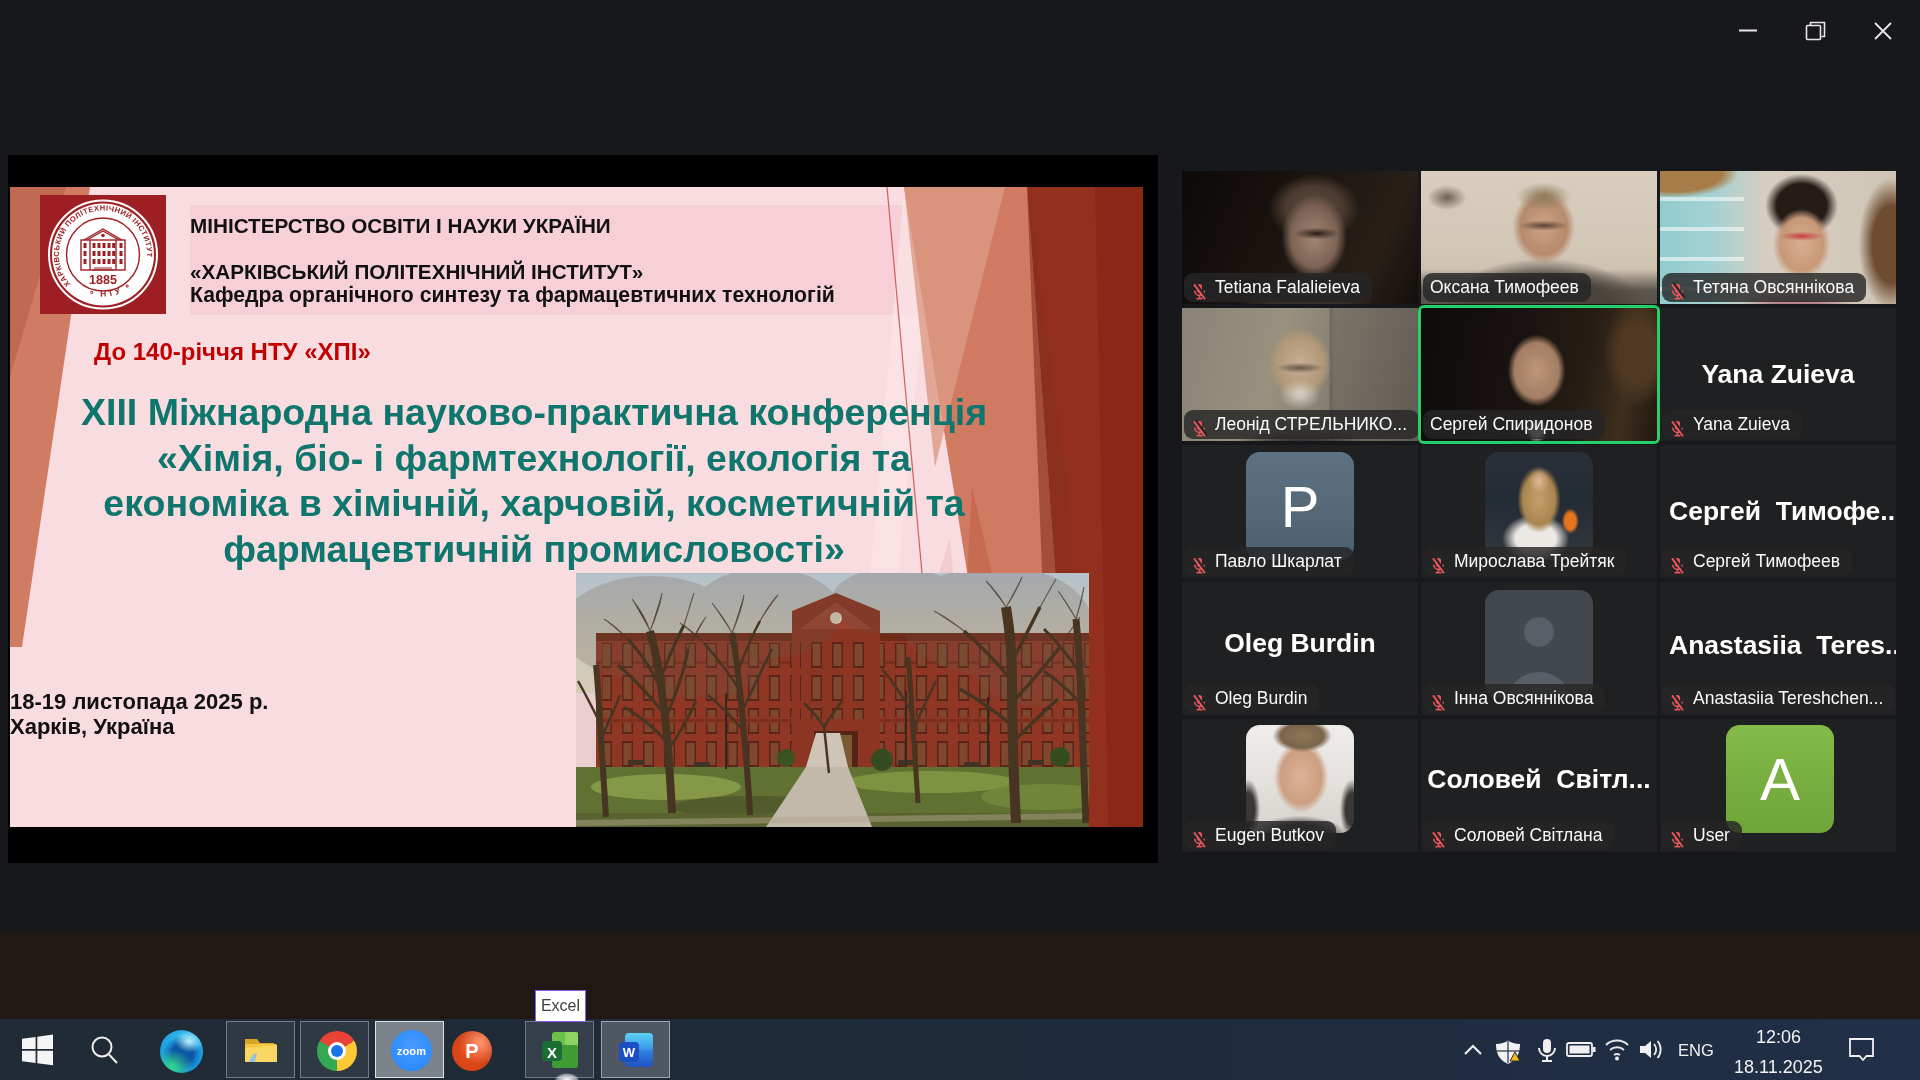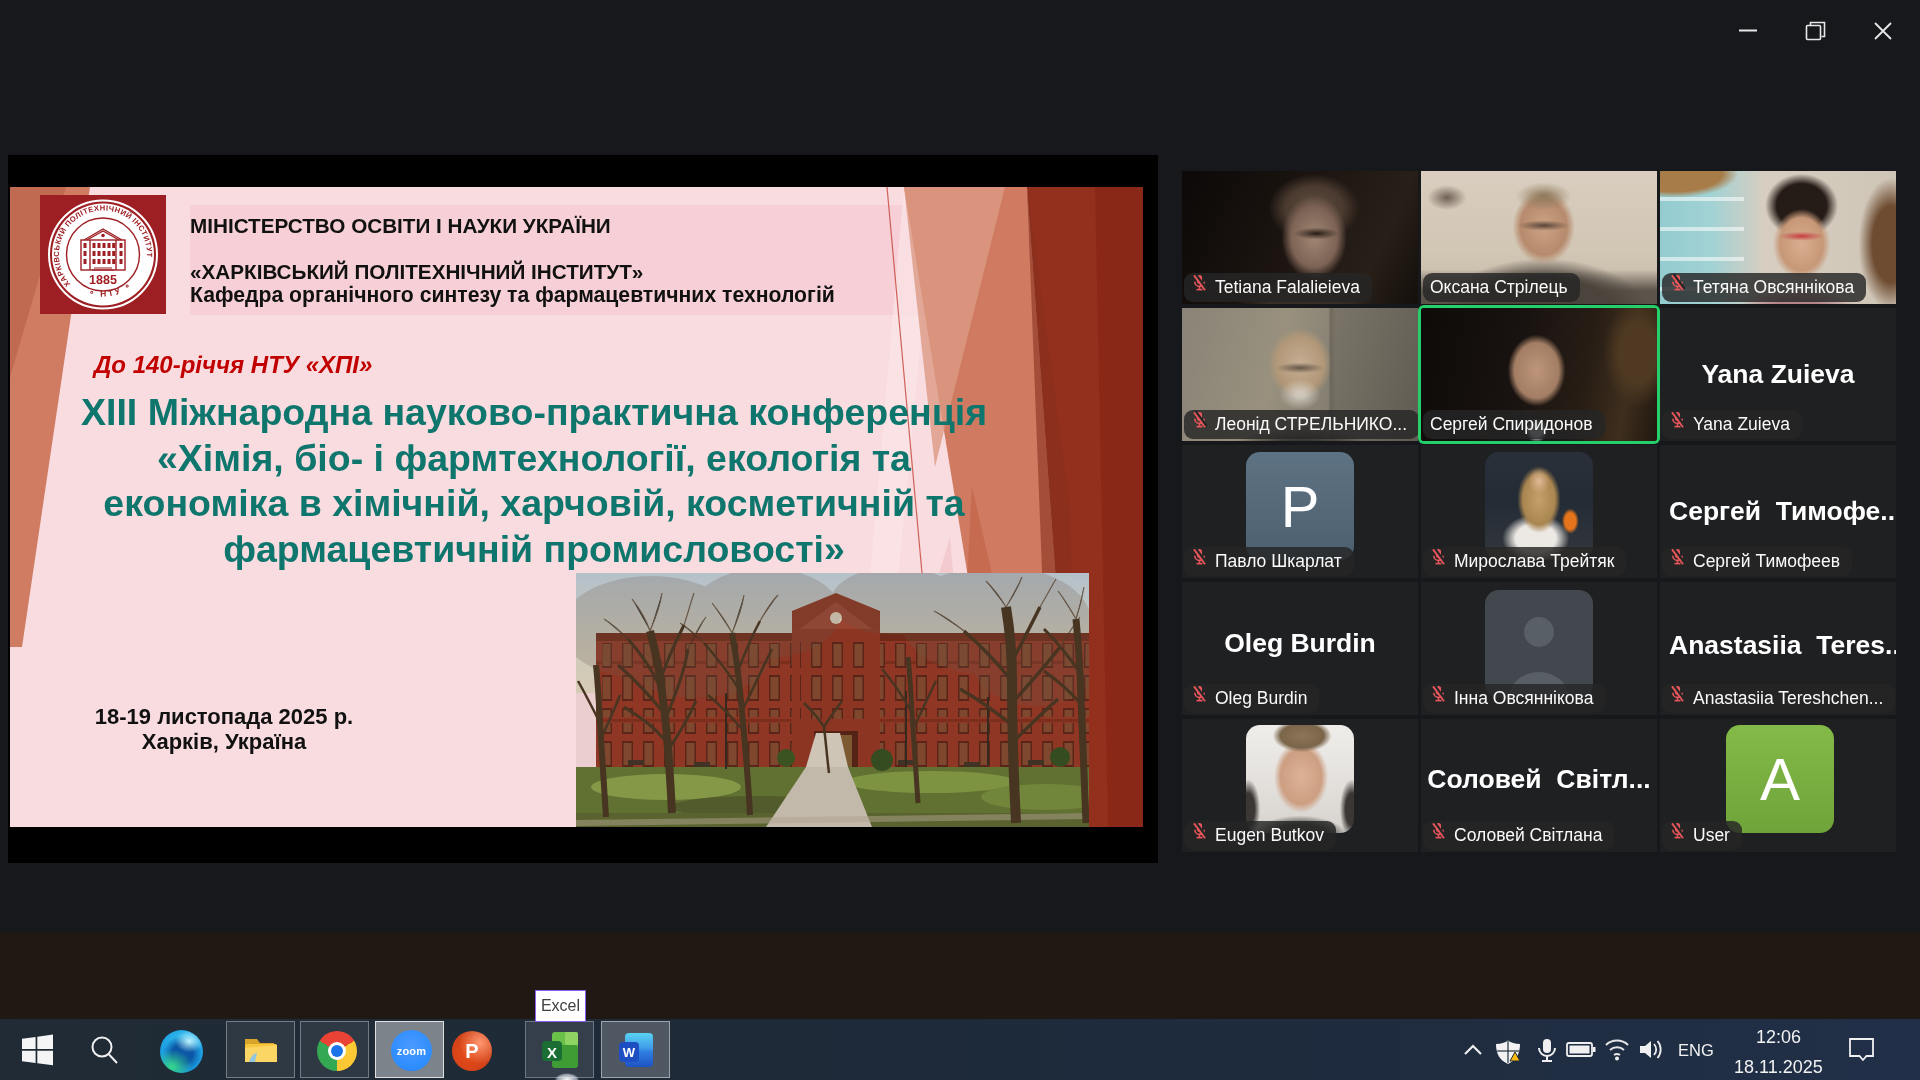--- a/index.html
+++ b/index.html
@@ -34,38 +34,38 @@
   .redline{position:absolute;left:0;top:0;width:1133px;height:640px;z-index:3;}
 
   
   #logo{position:absolute;left:30px;top:8px;width:126px;height:119px;background:#9e1f23;z-index:4;}
 
   
   #minbox{position:absolute;left:180px;top:18px;width:830px;height:110px;background:#f6d0d6;}
   .minline{position:absolute;width:830px;text-align:left;color:#111;font-weight:bold;white-space:nowrap;z-index:4;}
 
   
-  #red140{position:absolute;left:84px;top:164px;z-index:4;width:600px;color:#c10000;
-    font-size:24px;font-weight:bold;font-style:italic;white-space:nowrap;}
+  #red140{position:absolute;left:84px;top:151px;z-index:4;width:600px;color:#c10000;
+    font-size:24px;font-weight:bold;white-space:nowrap;}
 
   
   #title{position:absolute;left:-1px;top:203px;z-index:4;width:1050px;text-align:center;color:#0f766e;
     font-weight:bold;font-size:37.5px;line-height:45.7px;}
 
   
-  #date{position:absolute;left:0;top:517px;z-index:4;width:428px;text-align:center;color:#111;
+  #date{position:absolute;left:0;top:502px;z-index:4;width:428px;text-align:left;color:#111;
     font-weight:bold;font-size:22px;line-height:25px;}
 
   
   #photo{position:absolute;left:566px;top:386px;width:513px;height:254px;z-index:4;}
 
   
   .tile{position:absolute;width:236px;height:133px;background:#1f2022;overflow:hidden;}
   .label{position:absolute;left:2px;bottom:2px;height:29px;background:rgba(38,38,38,.82);
-    border-radius:9px;display:flex;align-items:flex-start;padding:0 12px 0 7px;white-space:nowrap;}
+    border-radius:9px;display:flex;align-items:flex-end;padding:0 12px 0 7px;white-space:nowrap;}
   .label span{color:#fafafa;font-size:17.5px;line-height:29px;}
   .label svg{margin-right:7px;}
   .bigname{position:absolute;left:0;top:0;width:100%;height:100%;display:flex;
     align-items:center;justify-content:center;color:#fff;font-weight:bold;font-size:26.5px;white-space:pre;}
   .avatar{position:absolute;border-radius:14px;display:flex;align-items:center;justify-content:center;}
 
   
   #taskbar{position:absolute;left:0;top:1019px;width:1920px;height:61px;
     background:linear-gradient(90deg,#202b35 0%,#1e2a38 40%,#1f2c40 75%,#213048 100%);}
   .tbtn{position:absolute;top:2px;width:69px;height:57px;border:1px solid rgba(255,255,255,.25);}
@@ -275,21 +275,21 @@
   </div>
   <div class="tile" style="left:1421px;top:171px;background:
     radial-gradient(34px 7px at 52% 41%, rgba(40,30,25,.7), rgba(40,30,25,0) 75%),
     radial-gradient(40px 20px at 52% 19%, #8f7a5c 0%, rgba(143,122,92,0) 70%),
     radial-gradient(40px 48px at 52% 42%, #cda386 0%, #b68a6c 58%, rgba(180,140,110,0) 78%),
     radial-gradient(28px 18px at 11% 20%, #6f6154 0%, rgba(110,97,84,0) 70%),
     radial-gradient(130px 72px at 52% 110%, #4a443c 55%, rgba(74,68,60,0) 82%),
     linear-gradient(0deg, rgba(72,66,58,.85) 0 10%, rgba(72,66,58,0) 26%),
     linear-gradient(180deg,#d9cebf 0%,#d2c6b5 60%,#c6b9a8 100%);">
     <div class="label">
-        <span>Оксана Стрілець</span>
+        <span>Оксана Тимофеев</span>
       </div>
   </div>
   <div class="tile" style="left:1660px;top:171px;background:
     radial-gradient(30px 6px at 60% 49%, rgba(198,48,58,.9), rgba(198,48,58,0) 75%),
     radial-gradient(36px 44px at 60% 55%, #d8ae8e 0%, #c79878 60%, rgba(200,150,120,0) 80%),
     radial-gradient(48px 42px at 60% 26%, #261c17 0%, #261c17 52%, rgba(36,26,22,0) 76%),
     radial-gradient(80px 30px at 6% 2%, #a87c48 60%, rgba(168,124,72,0) 80%),
     radial-gradient(42px 85px at 98% 55%, #6e4c31 45%, rgba(110,76,49,0) 78%),
     radial-gradient(88px 42px at 58% 112%, #b5838a 45%, rgba(180,130,140,0) 76%),
     repeating-linear-gradient(180deg, rgba(255,255,255,0) 0 26px, rgba(255,255,255,.55) 26px 30px) 0 0/84px 133px no-repeat,

